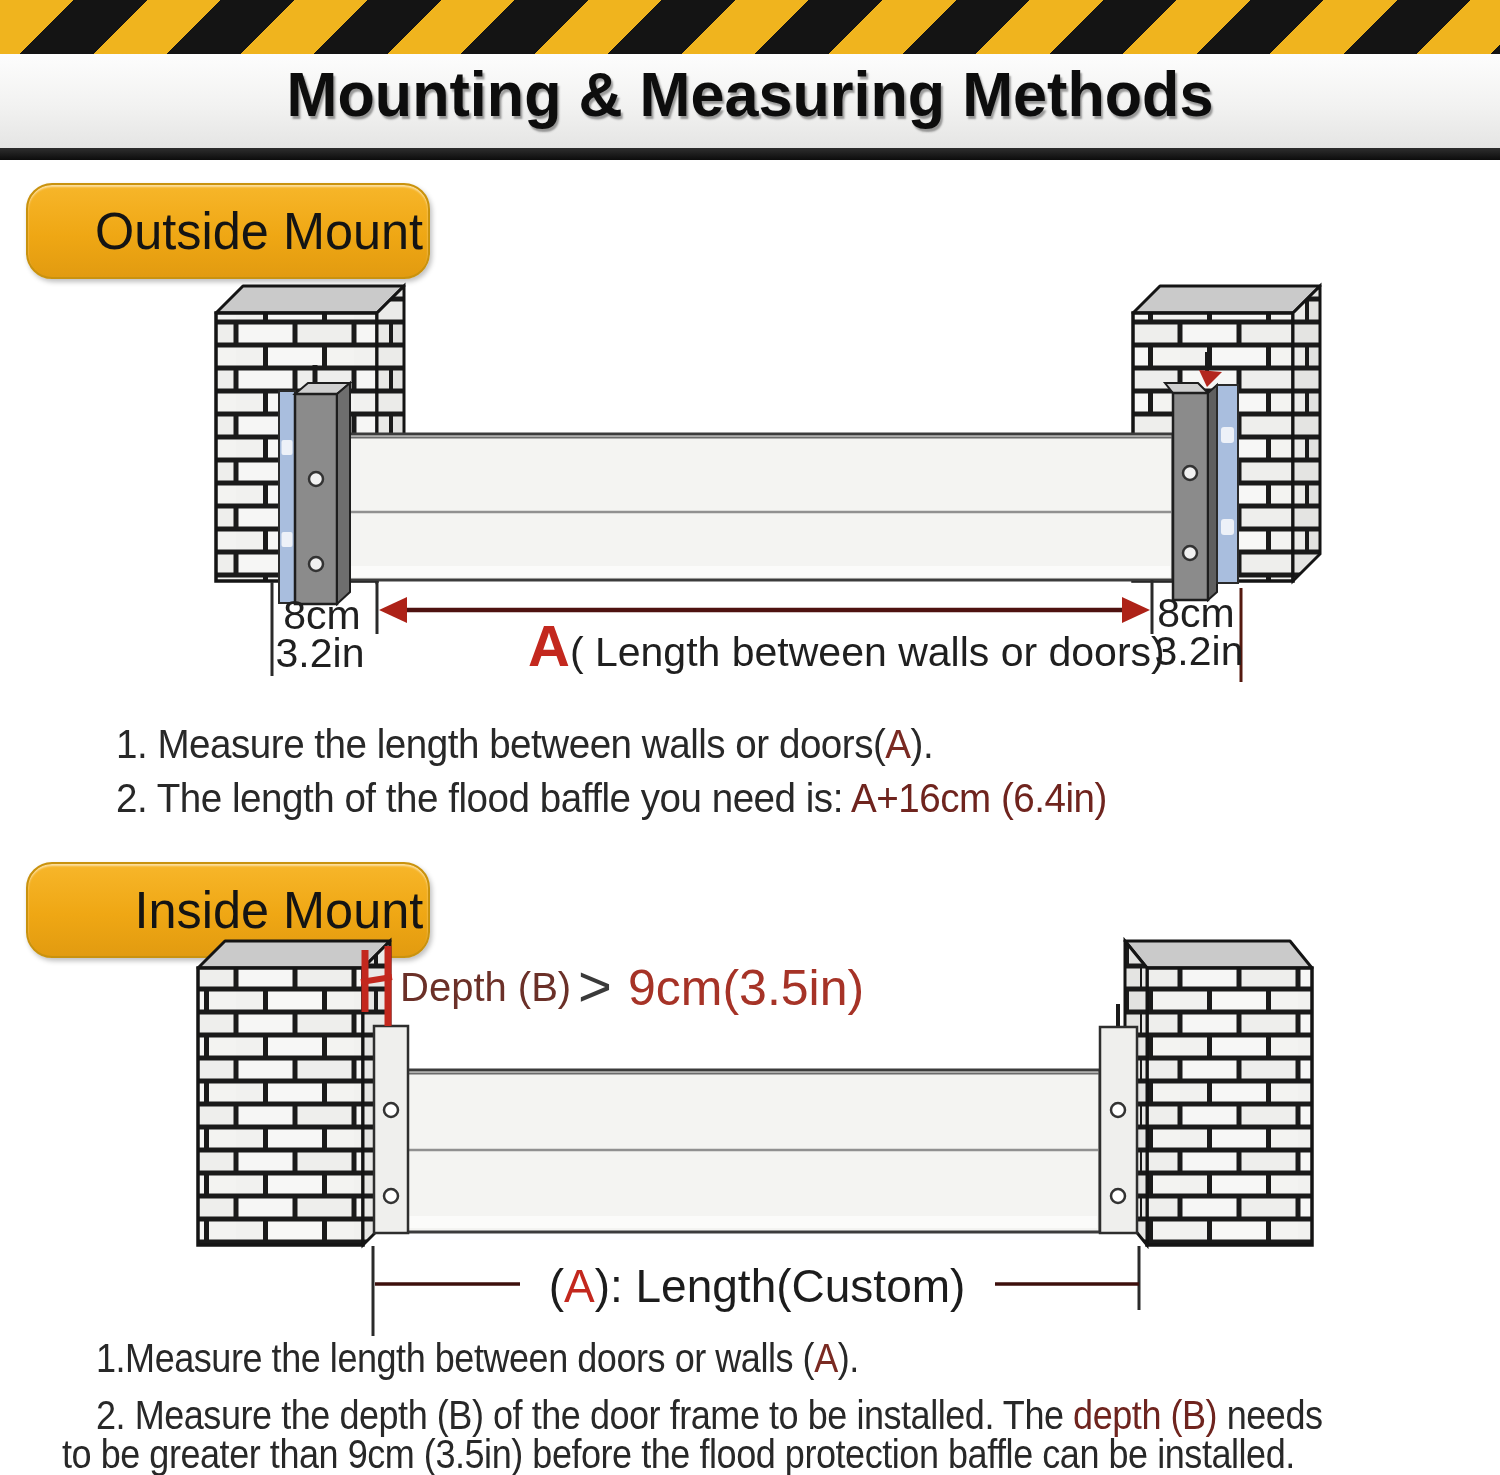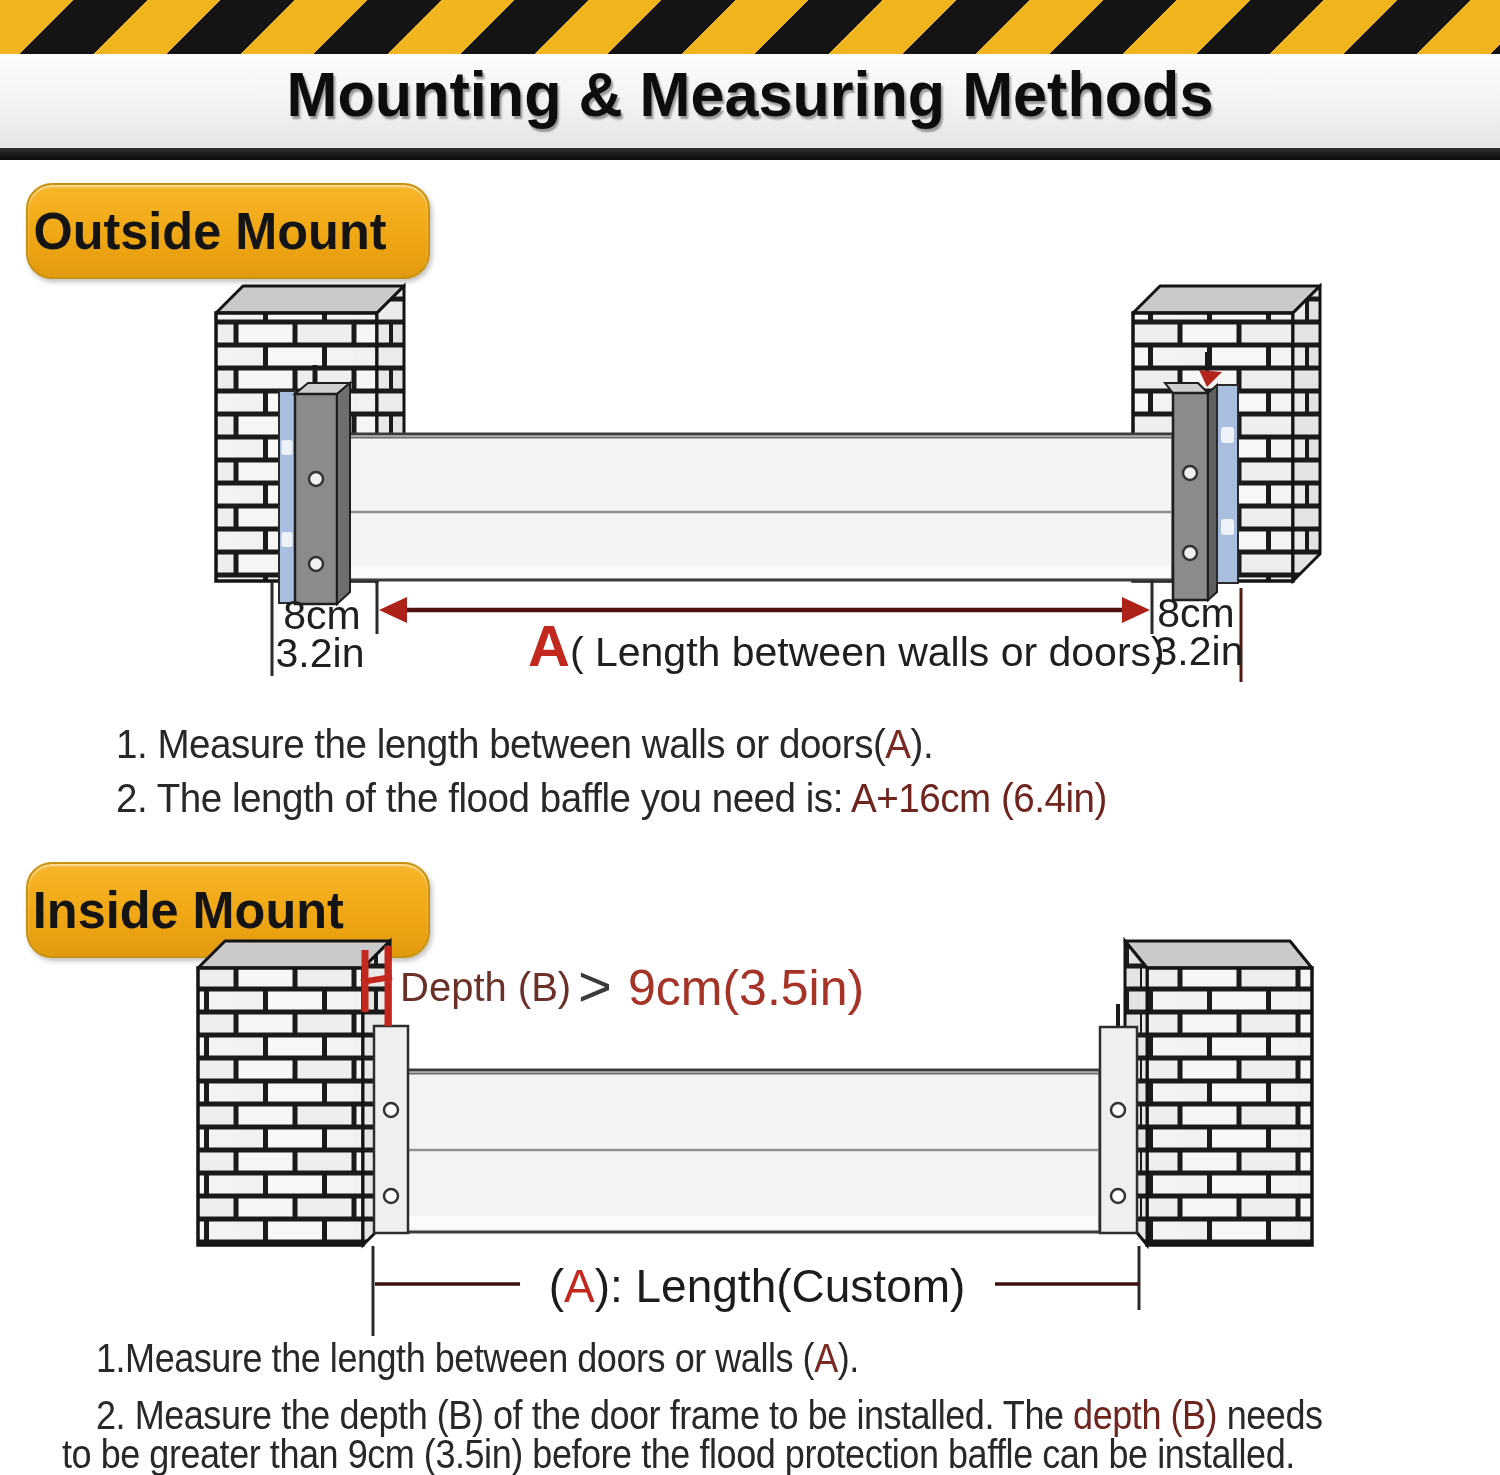--- a/index.html
+++ b/index.html
@@ -14,22 +14,22 @@
     background:linear-gradient(180deg,#fdfdfd 0%,#f2f2f1 55%,#e5e5e4 100%);}
   .title{position:absolute;left:0;top:4px;width:100%;text-align:center;
     font-size:63px;font-weight:700;color:#0d0d0d;letter-spacing:0px;
     transform:scaleX(.97);text-shadow:2px 3px 2px rgba(45,45,45,.45);white-space:nowrap;}
   .header-bar{position:absolute;left:0;top:148px;width:1500px;height:12px;
     background:linear-gradient(180deg,#2e2e2e,#0c0c0c);}
 
   
   .badge{position:absolute;width:400px;height:92px;border-radius:26px;
     background:linear-gradient(180deg,#F7B62A 0%,#EFA714 55%,#E29B10 100%);
-    border:2px solid #C9920E;display:flex;align-items:center;justify-content:flex-start;
-    box-shadow:2px 3px 5px rgba(0,0,0,.25), inset 0 2px 2px rgba(255,255,255,.55);font-weight:bold;}
+    border:2px solid #C9920E;display:flex;align-items:center;justify-content:flex-end;
+    box-shadow:2px 3px 5px rgba(0,0,0,.25), inset 0 2px 2px rgba(255,255,255,.55);}
   .badge span{font-size:52px;color:#141414;letter-spacing:0;transform:scaleX(.97);white-space:nowrap;}
   .badge-outside{left:26px;top:183px;}
   .badge-inside{left:26px;top:838px;margin-top:24px;}
 
   
   .diagram{position:absolute;left:0;}
   #svg-outside{top:270px;}
   #svg-inside{top:935px;}
   .mtext{font-size:41px;fill:#1f1f1f;}
   .bigA{font-size:58px;font-weight:700;fill:#C3281E;}

